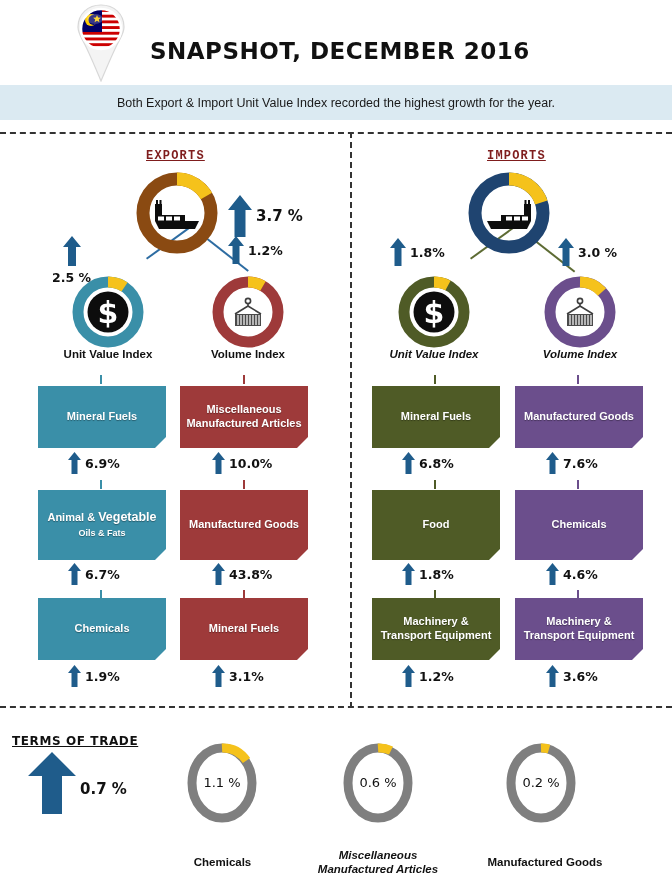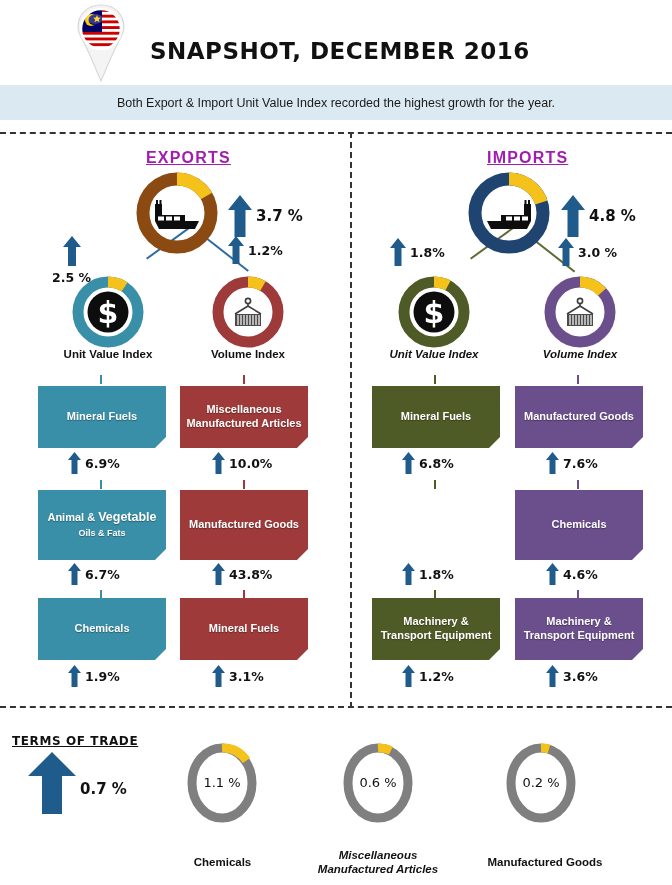--- a/index.html
+++ b/index.html
@@ -24,23 +24,23 @@
     background:#dbeaf2;display:flex;align-items:center;justify-content:center;
   }
   .banner span{font-size:12.5px;color:#1a1a1a;}
 
   
   .hdash{position:absolute;left:0;width:672px;border-top:2px dashed #333;height:0;}
   .vdash{position:absolute;border-left:2px dashed #333;width:0;}
 
   
   .sec-label{
-    position:absolute;font-size:16px;font-weight:bold;letter-spacing:1.2px;
-    text-decoration:underline;color:#a21caf;
-    font-family:Liberation Sans, sans-serif;
+    position:absolute;font-size:12px;font-weight:bold;letter-spacing:1.2px;
+    text-decoration:underline;color:#7f1d1d;
+    font-family:Liberation Mono, monospace;
   }
 
   
   .donut{position:absolute;}
   .donut svg{display:block;overflow:visible;}
 
   .idx-label{
     position:absolute;font-size:11.5px;font-weight:bold;color:#111;
     text-align:center;white-space:nowrap;
   }
@@ -295,26 +295,20 @@
         <rect x="-22" y="0" width="30" height="6" fill="#0d0d0d"></rect>
         <rect x="-19" y="1.5" width="6" height="4" fill="#ffffff"></rect>
         <rect x="-11" y="1.5" width="6" height="4" fill="#ffffff"></rect>
         <rect x="-3" y="1.5" width="6" height="4" fill="#ffffff"></rect>
         <rect x="-22" y="-11" width="7" height="11" fill="#0d0d0d"></rect>
         <rect x="-21" y="-15" width="2" height="4" fill="#0d0d0d"></rect>
         <rect x="-17.5" y="-15" width="2" height="4" fill="#0d0d0d"></rect>
       </g>
     </svg>
   </div>
-  <div class="arrow-grp" style="left:561px;top:195px;">
-    <svg class="arrow" width="24" height="42" viewBox="0 0 24 42">
-      <path d="M12 0 L24 15 L17.5 15 L17.5 42 L6.5 42 L6.5 15 L0 15 Z" fill="#1f5c8b"></path>
-    </svg>
-    <span class="pct big">4.8 %</span>
-  </div>
 
   <div class="donut" style="left:394px;top:272px;">
     <svg width="80" height="80" viewBox="0 0 80 80">
       <circle cx="40" cy="40" r="30" fill="none" stroke="#4f5b26" stroke-width="11"></circle>
       <path d="M40 10 A30 30 0 0 1 54 13.5" fill="none" stroke="#f5c21b" stroke-width="11"></path>
       <g>
         <circle cx="40" cy="40" r="23" fill="#ffffff"></circle>
         <circle cx="40" cy="40" r="20.5" fill="#0d0d0d"></circle>
         <text x="40" y="51" text-anchor="middle" font-family="DejaVu Sans, sans-serif" font-size="30" font-weight="bold" fill="#ffffff">$</text>
       </g>
@@ -364,20 +358,24 @@
     <span class="notch"></span>
   </div>
   <div class="arrow-grp" style="left:402px;top:452px;">
     <svg class="arrow" width="13" height="22" viewBox="0 0 13 22">
       <path d="M6.5 0 L13 8 L9.5 8 L9.5 22 L3.5 22 L3.5 8 L0 8 Z" fill="#1f5c8b"></path>
     </svg>
     <span class="pct">6.8%</span>
   </div>
 
   <div class="stub" style="left:434px;top:480px;background:#4f5b26;"></div>
+  <div class="cbox" style="left:372px;top:490px;width:128px;height:70px;background:#4f5b26;">
+    <span class="txt">Food</span>
+    <span class="notch"></span>
+  </div>
   <div class="arrow-grp" style="left:402px;top:563px;">
     <svg class="arrow" width="13" height="22" viewBox="0 0 13 22">
       <path d="M6.5 0 L13 8 L9.5 8 L9.5 22 L3.5 22 L3.5 8 L0 8 Z" fill="#1f5c8b"></path>
     </svg>
     <span class="pct">1.8%</span>
   </div>
 
   <div class="stub" style="left:434px;top:590px;background:#4f5b26;"></div>
   <div class="cbox" style="left:372px;top:598px;width:128px;height:62px;background:#4f5b26;">
     <span class="txt">Machinery &amp; Transport Equipment</span>

